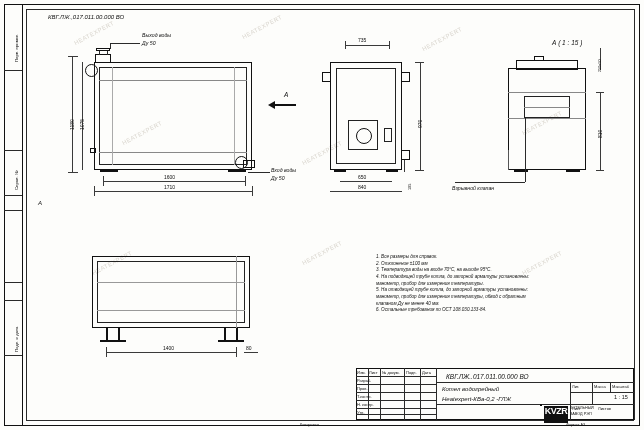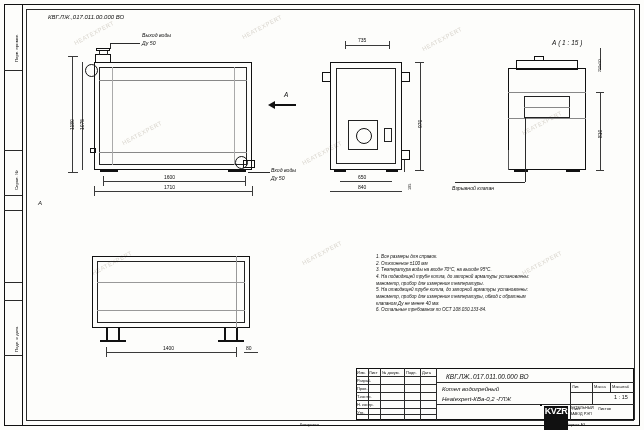--- a/index.html
+++ b/index.html
@@ -241,20 +241,20 @@
   <div class="txt i" style="left:442px;top:396px;font-size:6px;">Heatexpert-КВа-0,2 -ГЛЖ</div>
 
   <div class="tbl" style="left:572px;top:384px;">Лит.</div>
   <div class="tbl" style="left:594px;top:384px;">Масса</div>
   <div class="tbl" style="left:612px;top:384px;">Масштаб</div>
   <div class="txt" style="left:614px;top:395px;font-size:5.5px;">1 : 15</div>
   <div class="tbl" style="left:572px;top:406px;">Лист</div>
   <div class="tbl" style="left:598px;top:406px;">Листов</div>
 
   <div class="box2" style="left:540px;top:404px;width:0px;height:0px;"></div>
-  <div class="logo" style="left:544px;top:406px;width:24px;height:25px;line-height:11px;">KVZR</div>
+  <div class="logo" style="left:544px;top:406px;width:24px;height:17px;line-height:11px;">KVZR</div>
   <div class="txt tiny" style="left:570px;top:406px;">КОТЕЛЬНЫЙ</div>
   <div class="txt tiny" style="left:570px;top:412px;">ЗАВОД РЭП</div>
 
   <div class="txt tiny" style="left:300px;top:423px;">Копировал</div>
   <div class="txt tiny" style="left:566px;top:423px;">Формат А3</div>
 
 </div>
 
 </body></html>

